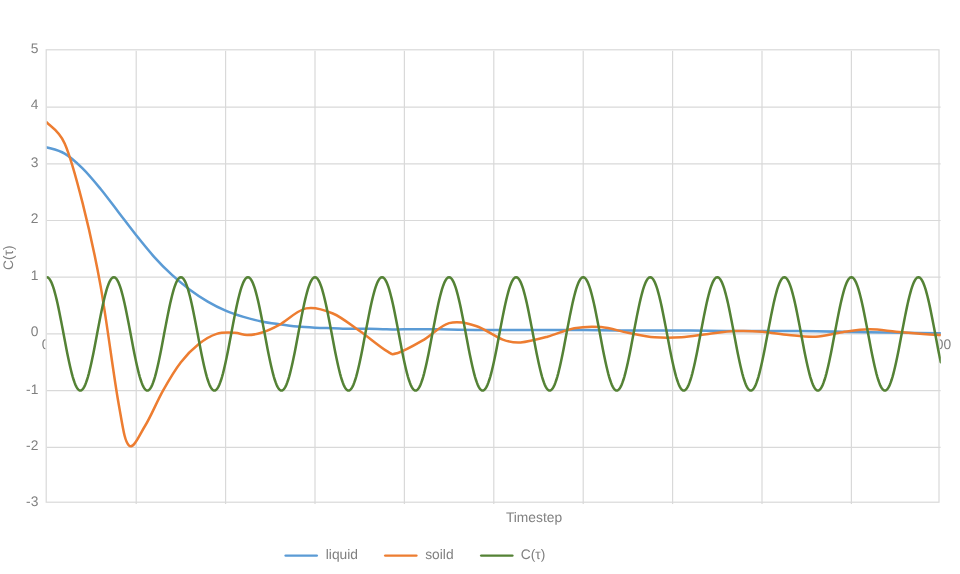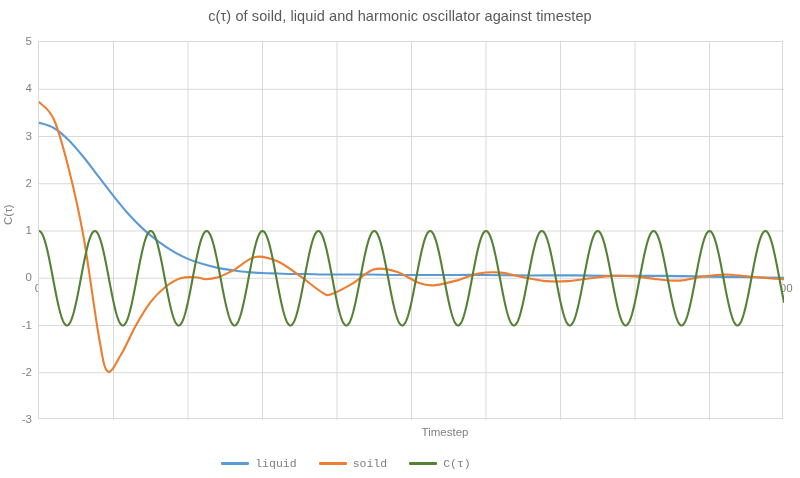--- a/index.html
+++ b/index.html
@@ -69,32 +69,30 @@
     padding-left:45px;
   }
 
   .legend{
     position:absolute;
     left:0;top:457px;width:692px;
     display:flex;
     justify-content:center;
     align-items:center;
     gap:22px;
-    font-family:Liberation Mono, monospace;
   }
   .legend-item{display:flex;align-items:center;gap:6px;}
   .legend-swatch{display:block;width:28px;height:2.6px;border-radius:1px;}
   .legend-label{font-size:11.5px;color:#808080;white-space:nowrap;}
 </style>
 </head>
 <body>
 
 <div id="chart-root">
 
-  <div class="chart-title">c(τ) of soild, liquid and harmonic oscillator against timestep</div>
 
   <div class="y-axis-title">C(τ)</div>
 
   <div id="ytick-layer">
       <div class="ytick-lbl" style="top: 41px; right: 768px;">5</div>
       <div class="ytick-lbl" style="top: 88.25px; right: 768px;">4</div>
       <div class="ytick-lbl" style="top: 135.5px; right: 768px;">3</div>
       <div class="ytick-lbl" style="top: 182.75px; right: 768px;">2</div>
       <div class="ytick-lbl" style="top: 230px; right: 768px;">1</div>
       <div class="ytick-lbl" style="top: 277.25px; right: 768px;">0</div>

